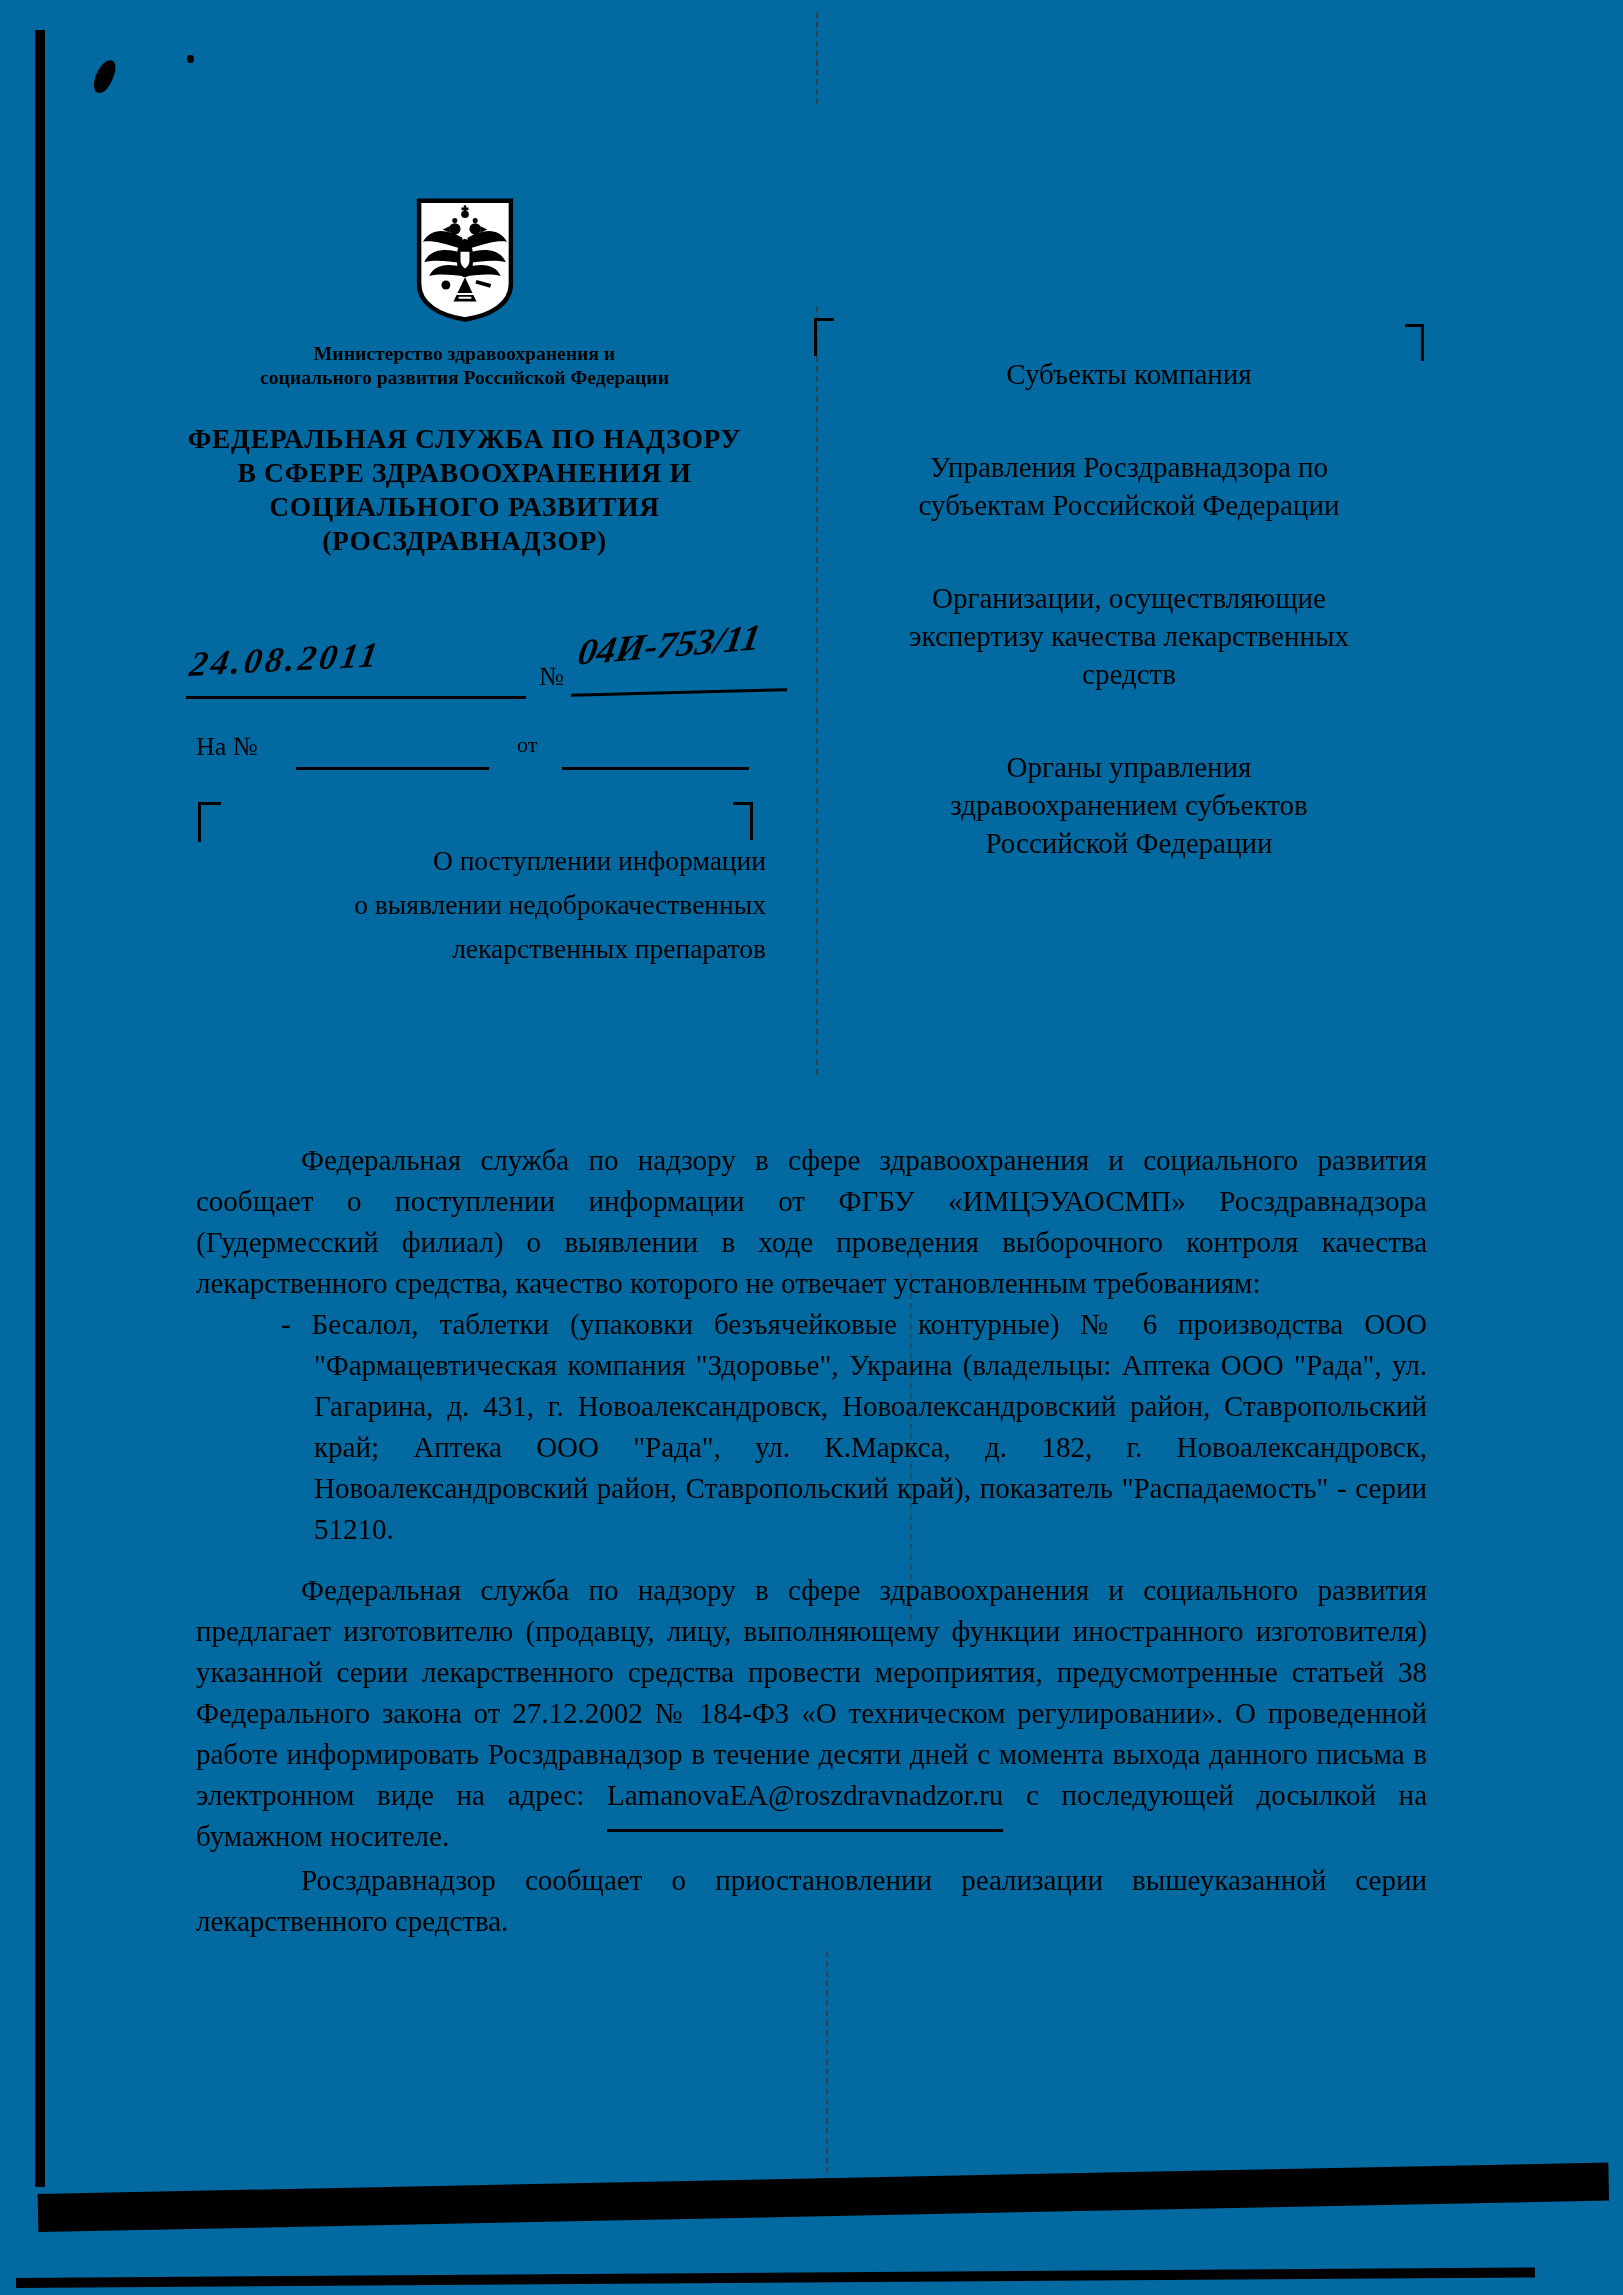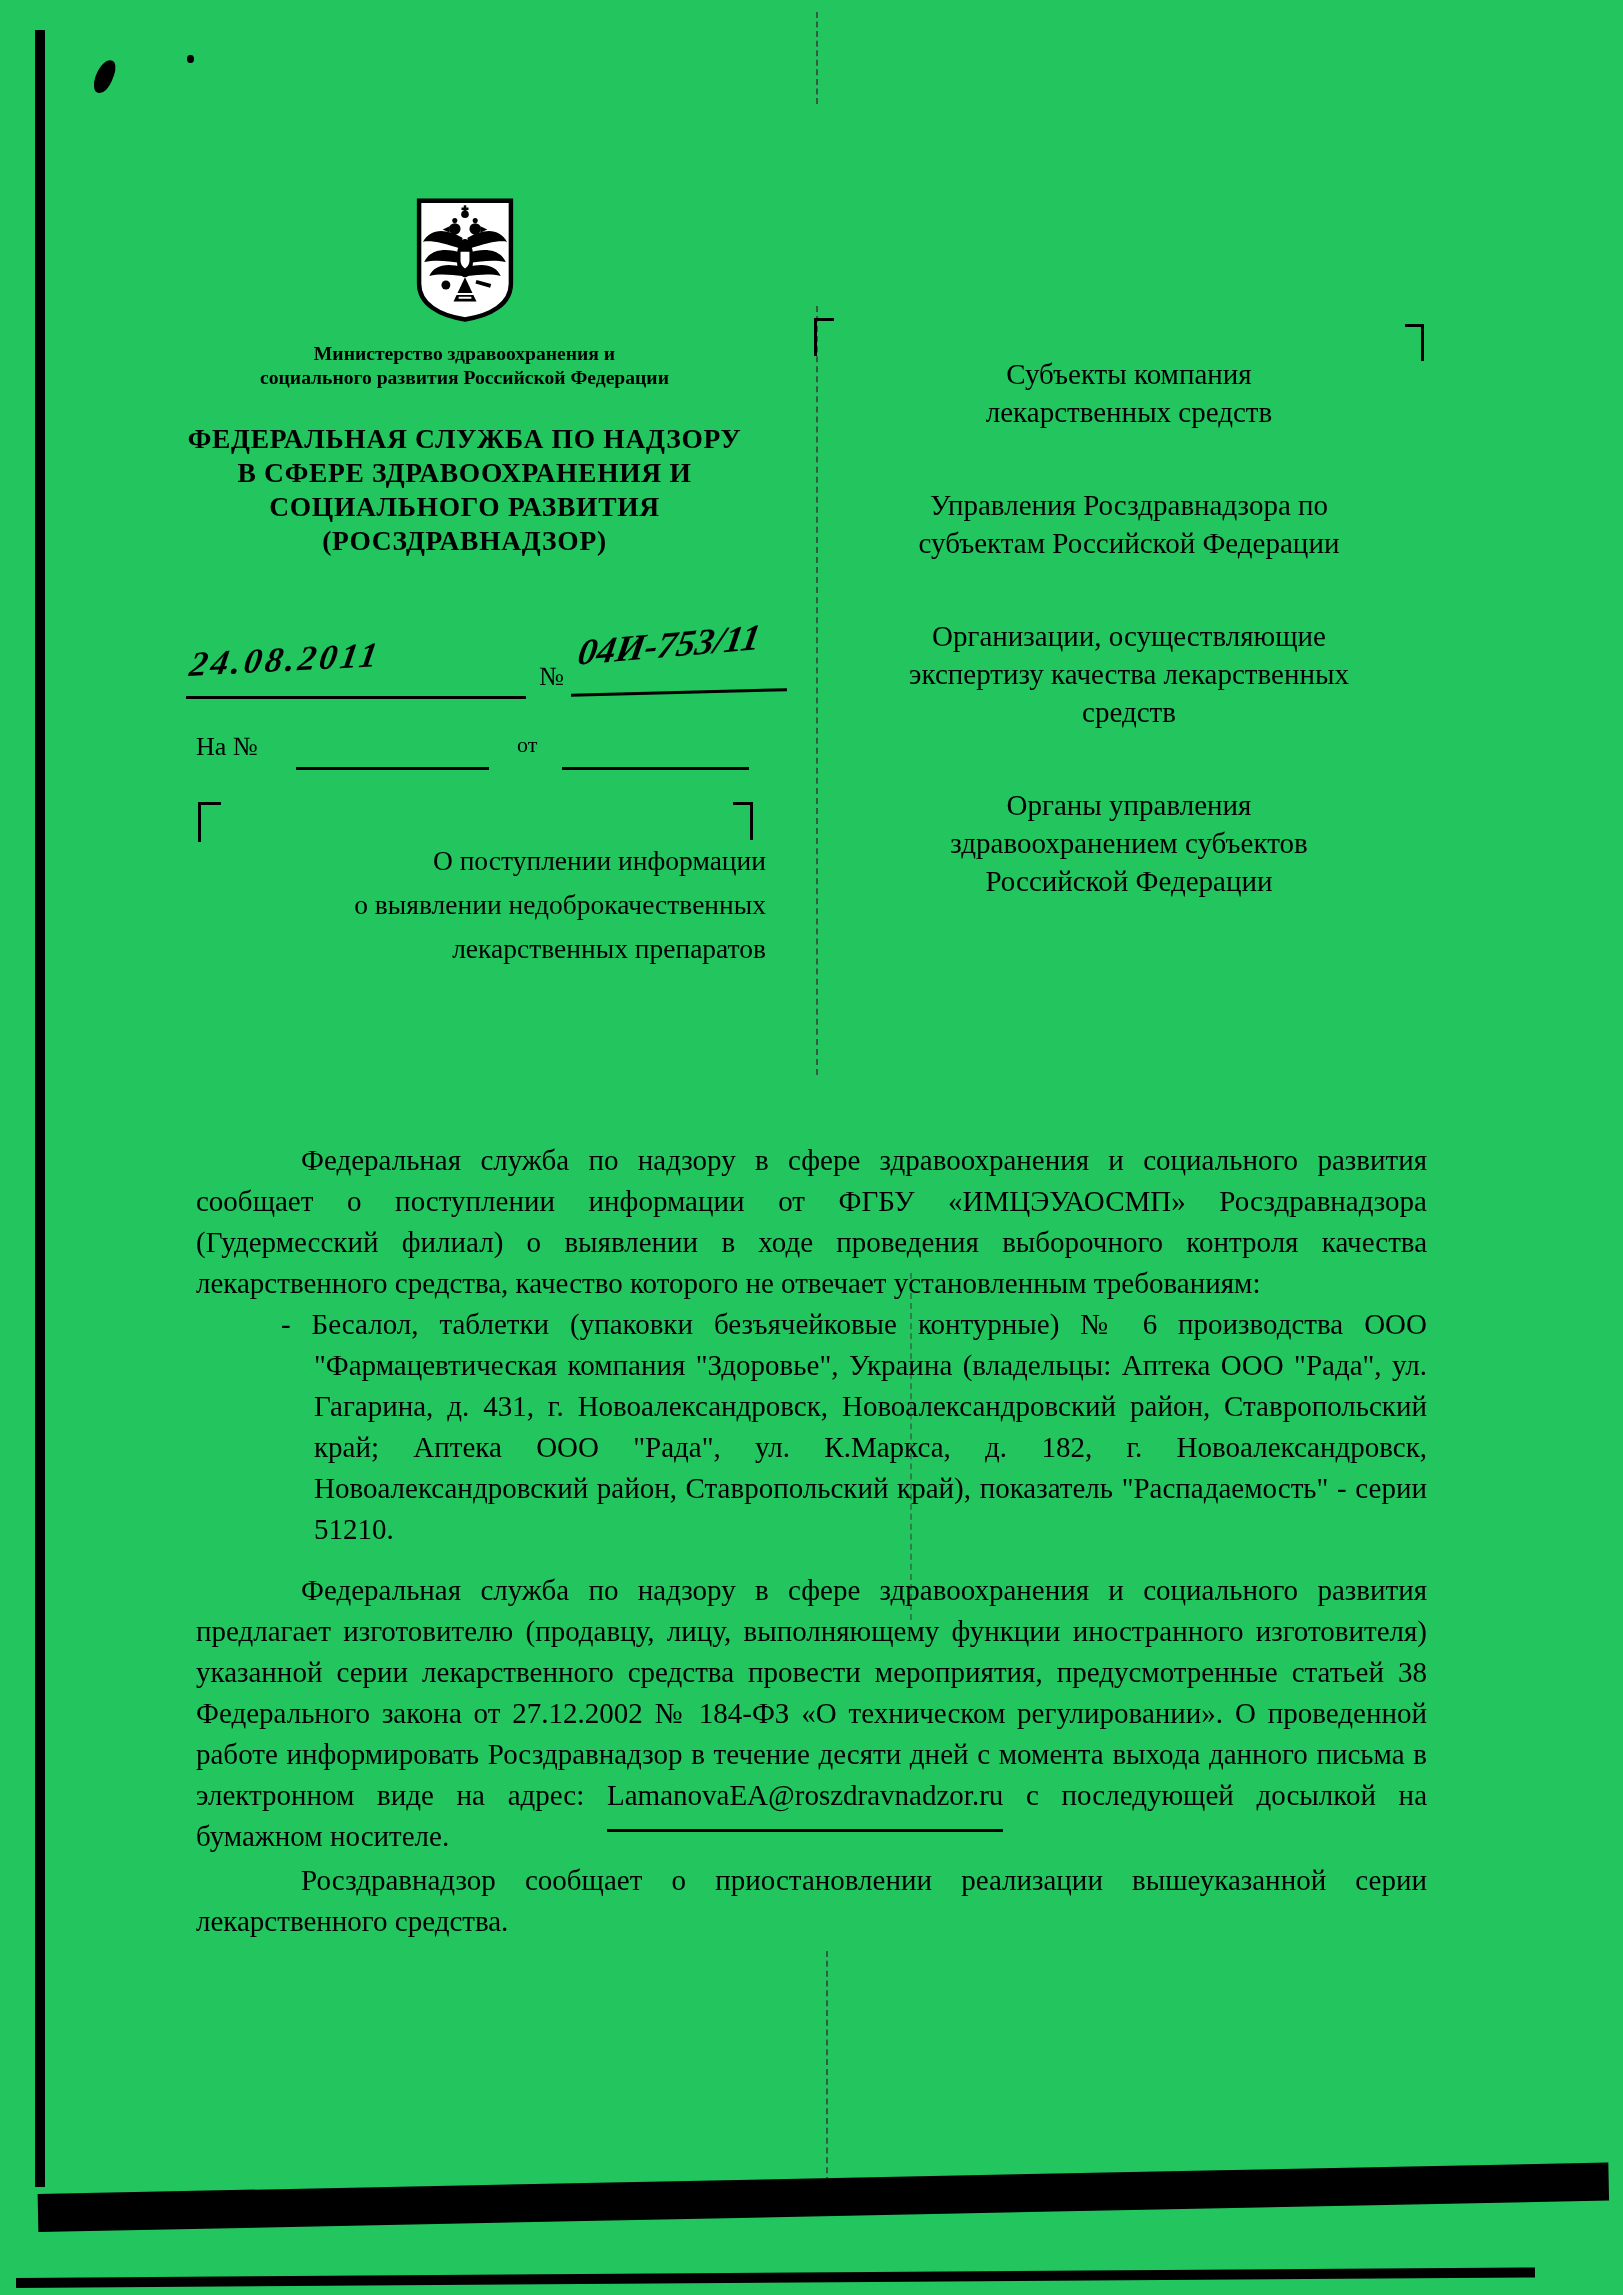--- a/index.html
+++ b/index.html
@@ -1,19 +1,19 @@
 <!DOCTYPE html>
 <html style="font-size:10.5px"><head>
 <meta charset="utf-8">
 <style>
   html,body{margin:0;padding:0;background:#ffffff;}
   #page{
     position:relative;
     width:1623px;height:2295px;
-    background:#22c55e;
+    background:#0369a1;
     overflow:hidden;
     font-family:"Liberation Serif", serif;
     color:#000;
   }
   
   .left-bar{position:absolute;left:35px;top:30px;width:9.8px;height:2157px;background:#000;}
   .ink-blob{position:absolute;left:96px;top:59px;width:17px;height:35px;background:#000;border-radius:60% 40% 55% 45%;transform:rotate(20deg);}
   .ink-dot{position:absolute;left:187px;top:55px;width:6.5px;height:7.9px;background:#000;border-radius:50%;}
   .fold{position:absolute;width:0;border-left:2px dashed #3a3a3a;opacity:.75;}
   .fold.f1{left:816px;top:11.8px;height:92px;}
@@ -129,21 +129,20 @@
     <div>О поступлении информации</div>
     <div>о выявлении недоброкачественных</div>
     <div>лекарственных препаратов</div>
   </div>
 
   <div class="mark-tl" style="left:814px;top:318px;width:17px;height:35px;"></div>
   <div class="mark-tr" style="left:1405px;top:324px;width:15.7px;height:34px;"></div>
   <div class="col-right">
     <div class="addressee">
       <div>Субъекты компания</div>
-      <div>лекарственных средств</div>
     </div>
     <div class="addressee">
       <div>Управления Росздравнадзора по</div>
       <div>субъектам Российской Федерации</div>
     </div>
     <div class="addressee">
       <div>Организации, осуществляющие</div>
       <div>экспертизу качества лекарственных</div>
       <div>средств</div>
     </div>

